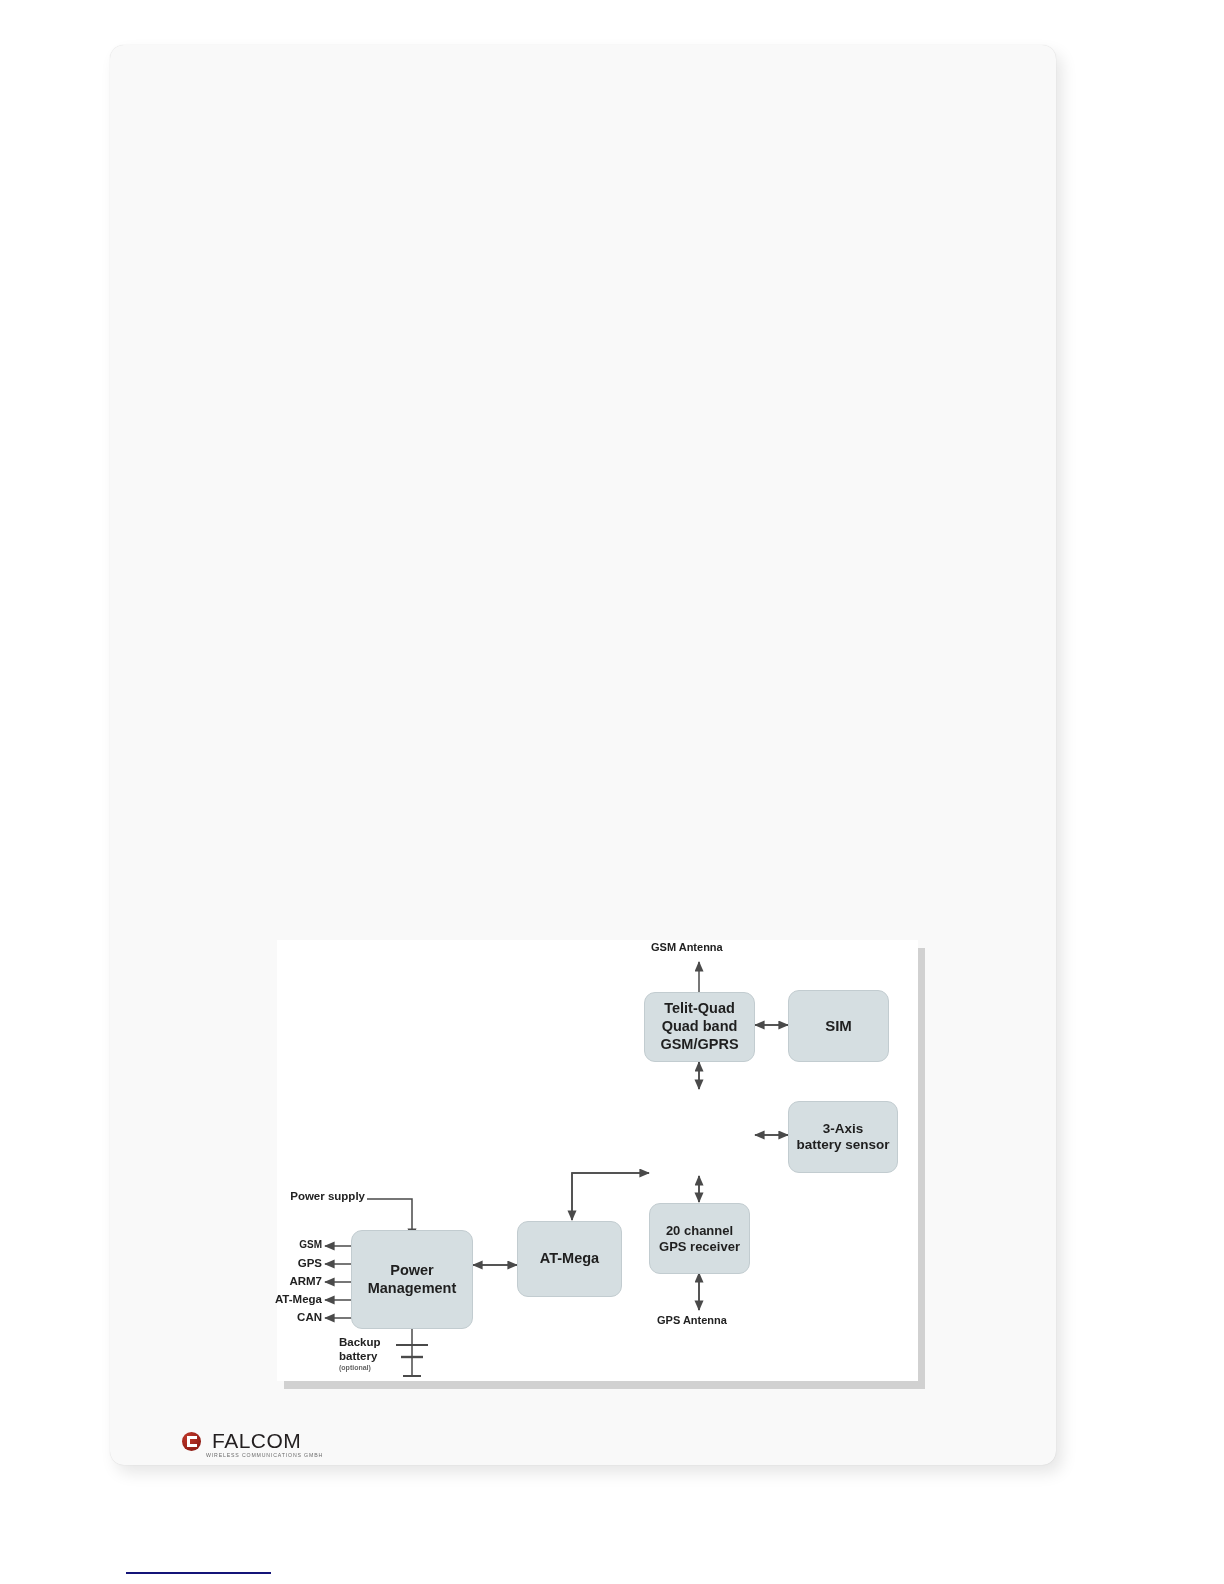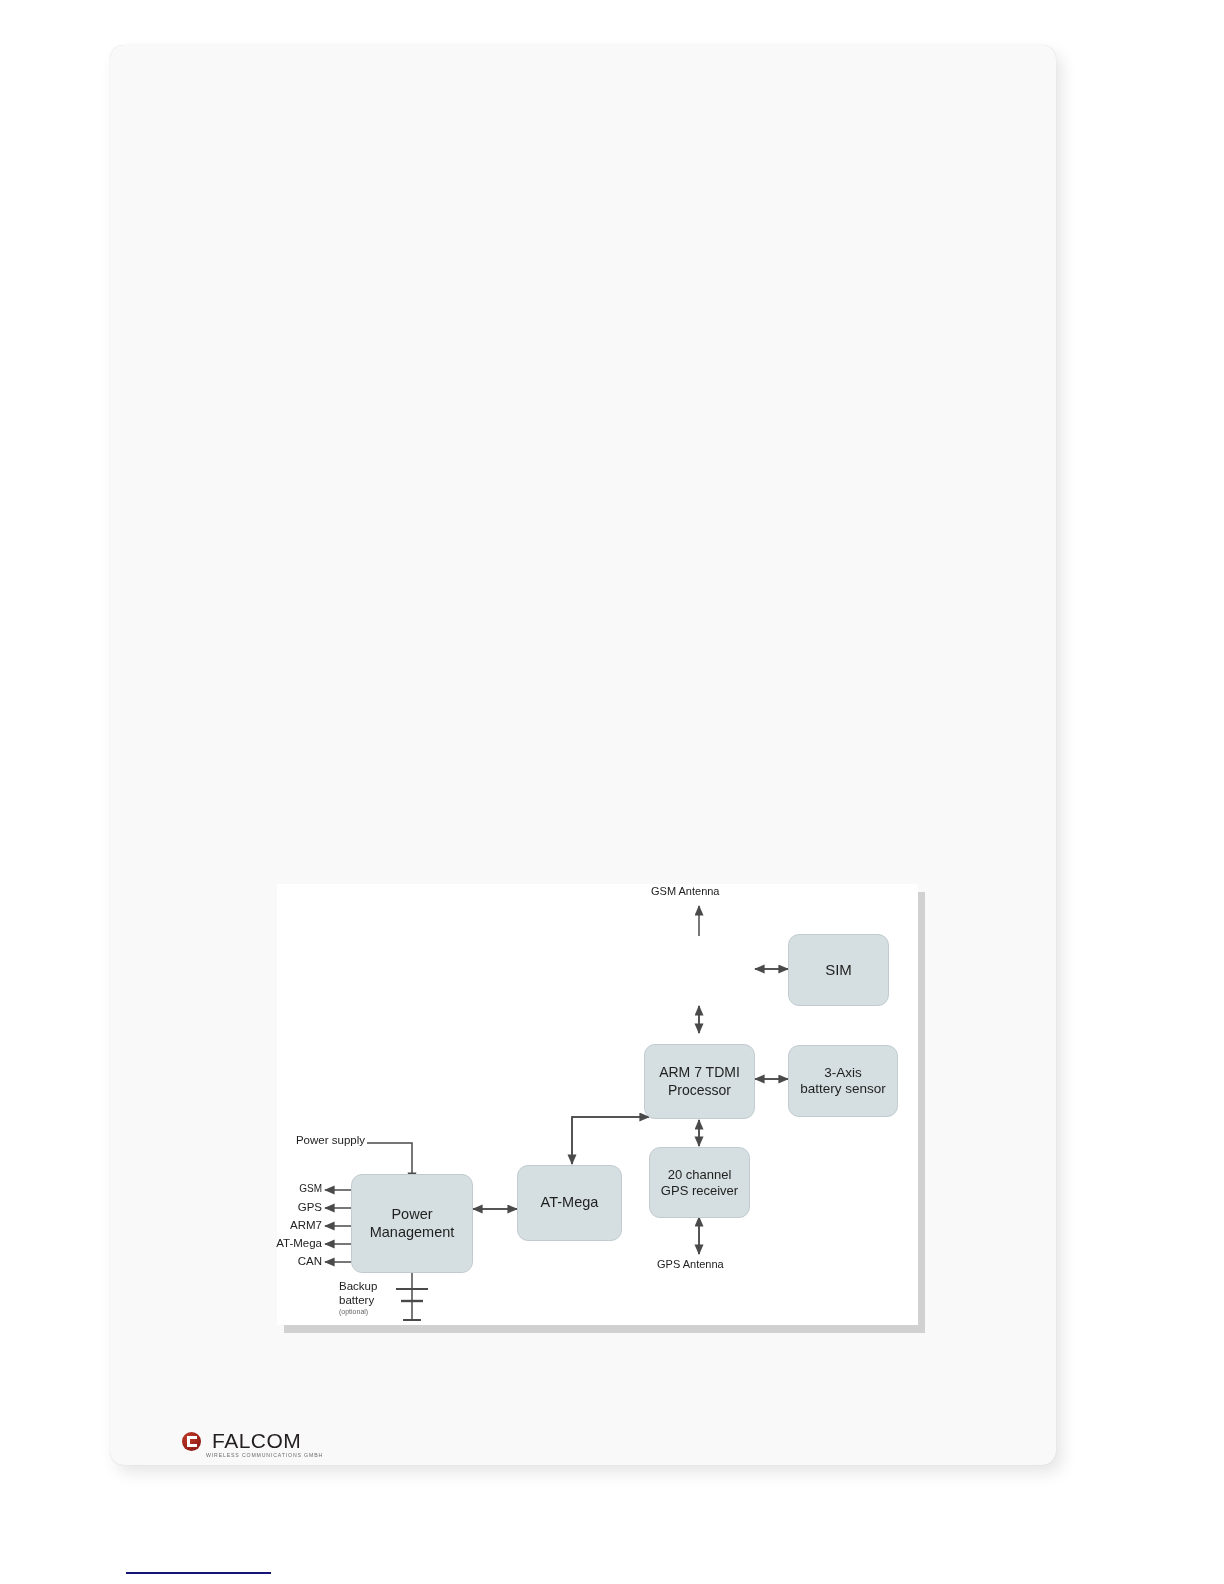--- a/index.html
+++ b/index.html
@@ -25,25 +25,26 @@
     background: #f9f9f9;
     border-radius: 14px;
     box-shadow: 6px 8px 16px rgba(0,0,0,0.10),
                 0 0 1px rgba(0,0,0,0.18);
   }
 
   
   #figure-frame {
     position: absolute;
     left: 277px;
-    top: 884px;
+    top: 940px;
     width: 641px;
     height: 441px;
     background: #ffffff;
     box-shadow: 7px 8px 0 rgba(0,0,0,0.16);
+    font-weight: bold;
   }
   #diagram {
     position: absolute;
     inset: 0;
   }
   #diagram svg {
     display: block;
     width: 100%;
     height: 100%;
   }
@@ -197,29 +198,30 @@
     <div class="dg-label rt" style="left:-10px; top:299px; width:55px; font-size:10px;">GSM</div>
     <div class="dg-label rt" style="left:-10px; top:317px; width:55px; font-size:11.5px;">GPS</div>
     <div class="dg-label rt" style="left:-10px; top:335px; width:55px; font-size:11.5px;">ARM7</div>
     <div class="dg-label rt" style="left:-16px; top:353px; width:61px; font-size:11.5px;">AT-Mega</div>
     <div class="dg-label rt" style="left:-10px; top:371px; width:55px; font-size:11.5px;">CAN</div>
 
     <div class="dg-label" style="left:62px; top:396px; font-size:11.5px;">Backup</div>
     <div class="dg-label" style="left:62px; top:410px; font-size:11.5px;">battery</div>
     <div class="dg-label" style="left:62px; top:424px; font-size:7px; color:#666;">(optional)</div>
 
+    <div class="dg-box" style="left:367px; top:52px; width:111px; height:70px; font-size:14.5px;">
+      <span class="ln">Telit-Quad</span>
+      <span class="ln">Quad band</span>
+      <span class="ln">GSM/GPRS</span>
+    </div>
 
     <div class="dg-box" style="left:511px; top:50px; width:101px; height:72px; font-size:15px;">
       <span class="ln">SIM</span>
     </div>
 
-    <div class="dg-box" style="left:367px; top:160px; width:111px; height:75px; font-size:14px;">
-      <span class="ln">ARM 7 TDMI</span>
-      <span class="ln">Processor</span>
-    </div>
 
     <div class="dg-box" style="left:511px; top:161px; width:110px; height:72px; font-size:13.5px;">
       <span class="ln">3-Axis</span>
       <span class="ln">battery sensor</span>
     </div>
 
     <div class="dg-box" style="left:240px; top:281px; width:105px; height:76px; font-size:14.5px;">
       <span class="ln">AT-Mega</span>
     </div>
 

